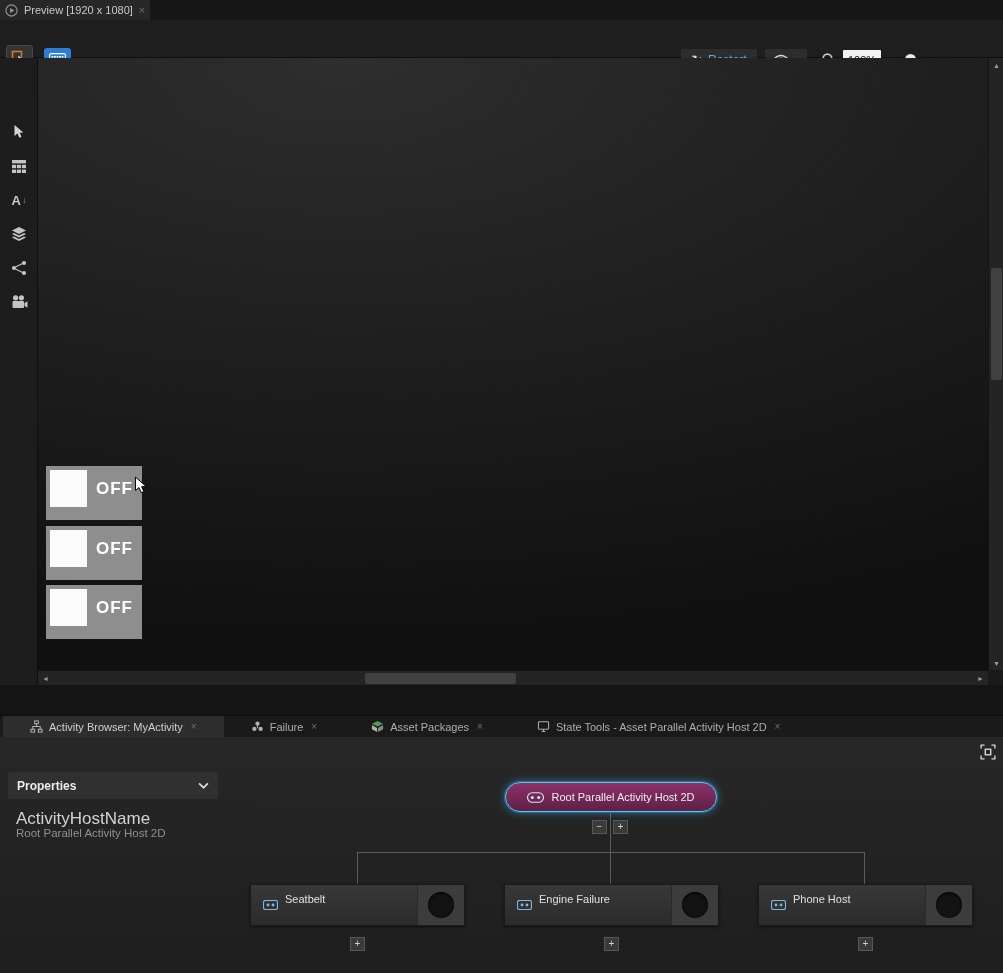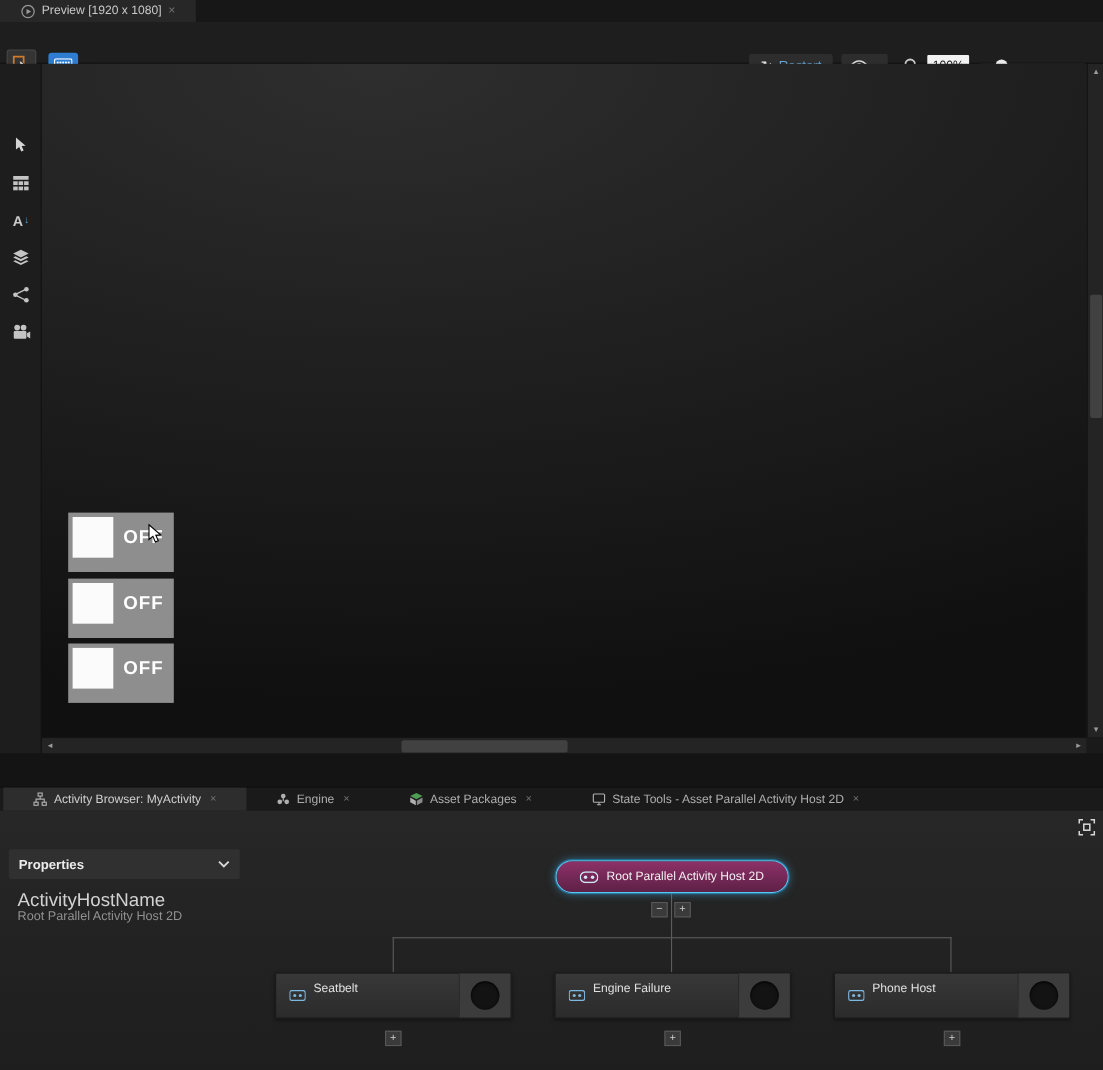--- a/index.html
+++ b/index.html
@@ -3,21 +3,21 @@
 <meta charset="utf-8">
 <style>
   * { margin:0; padding:0; box-sizing:border-box; }
   html,body { width:1003px; height:973px; }
   body { background:#141414; font-family:"Liberation Sans","DejaVu Sans",sans-serif; overflow:hidden; }
   #app { position:relative; width:1003px; height:973px; }
   .abs { position:absolute; }
 
   
   .titlebar { left:0; top:0; width:1003px; height:20px; background:#171717; }
-  .title-tab { position:absolute; left:0; top:0; height:20px; display:flex; align-items:center; gap:6px; padding:0 19px; background:#272727; }
+  .title-tab { position:absolute; left:0; top:0; height:20px; display:flex; align-items:center; gap:6px; padding:0 5px; background:#272727; }
   .title-tab .lbl { font-size:11px; color:#c9c9c9; white-space:nowrap; }
   .x-close { color:#707070; font-size:11px; line-height:11px; }
 
   
   .toolbar { left:0; top:20px; width:1003px; height:38px; background:#1e1e1e; border-bottom:1px solid #0f0f0f; }
   .tbtn { position:absolute; display:flex; align-items:center; justify-content:center; border-radius:3px; }
   .btn-interact { left:6px; top:25px; width:27px; height:27px; background:#343434; border:1px solid #474747; }
   .btn-keyboard { left:44px; top:28px; width:27px; height:22px; background:#2d7dd2; }
   .btn-restart { left:681px; top:29px; width:76px; height:22px; background:#2d2d2d; border-radius:2px; gap:5px; }
   .btn-restart .glyph { color:#e0e0e0; font-size:14px; line-height:14px; }
@@ -32,21 +32,21 @@
 
   
   .sidetools { left:0; top:58px; width:38px; height:627px; background:#1d1d1d; border-right:1px solid #0f0f0f; }
   .side-ic { position:absolute; left:10px; width:18px; height:18px; display:flex; align-items:center; justify-content:center; }
   .font-ic { color:#c8c8c8; font-size:13px; font-weight:bold; }
   .font-ic .arrow { color:#5aa7e0; font-size:9px; font-weight:normal; margin-left:1px; }
 
   
   .preview { left:38px; top:58px; width:950px; height:612px;
              background: radial-gradient(130% 95% at 32% 0%, #2e2e2e 0%, #212121 42%, #101010 100%); }
-  .toggle { position:absolute; left:24px; width:96px; height:54px; background:#8e8e8e; }
+  .toggle { position:absolute; left:8px; width:96px; height:54px; background:#8e8e8e; }
   .toggle .box { position:absolute; left:4px; top:4px; width:37px; height:37px; background:#fbfbfb; }
   .toggle .lbl { position:absolute; left:41px; top:0; width:55px; height:45px; display:flex; align-items:center; justify-content:center;
                  color:#ffffff; font-size:17px; font-weight:700; letter-spacing:1px; }
   .cursor { position:absolute; left:96px; top:418px; width:14px; height:20px; }
 
   
   .vsb { left:988px; top:58px; width:15px; height:612px; background:#242424; border-left:1px solid #141414; }
   .hsb { left:38px; top:670px; width:950px; height:15px; background:#242424; border-top:1px solid #141414; }
   .sb-arrow { position:absolute; display:flex; align-items:center; justify-content:center; color:#9a9a9a; font-size:7px; }
   .vsb .up { left:0; top:0; width:15px; height:14px; }
@@ -266,21 +266,21 @@
     </div>
     <div class="btab">
       <span style="display:flex;">
         <svg width="13" height="13" viewBox="0 0 14 14" fill="#b0b0b0">
             <circle cx="7" cy="4" r="2.3"></circle>
             <circle cx="3.6" cy="9.6" r="2.3"></circle>
             <circle cx="10.4" cy="9.6" r="2.3"></circle>
             <rect x="6.4" y="5" width="1.2" height="4"></rect>
           </svg>
       </span>
-      <span>Engine</span>
+      <span>Failure</span>
       <span class="x-close">×</span>
     </div>
     <div class="btab">
       <span style="display:flex;">
         <svg width="13" height="13" viewBox="0 0 14 14">
             <path d="M1 4 L7 1 L13 4 L7 7Z" fill="#4f9e53"></path>
             <path d="M1 5.5 V10 L6.5 13 V8.5Z" fill="#b0b0b0"></path>
             <path d="M13 5.5 V10 L7.5 13 V8.5Z" fill="#8b8b8b"></path>
           </svg>
       </span>

